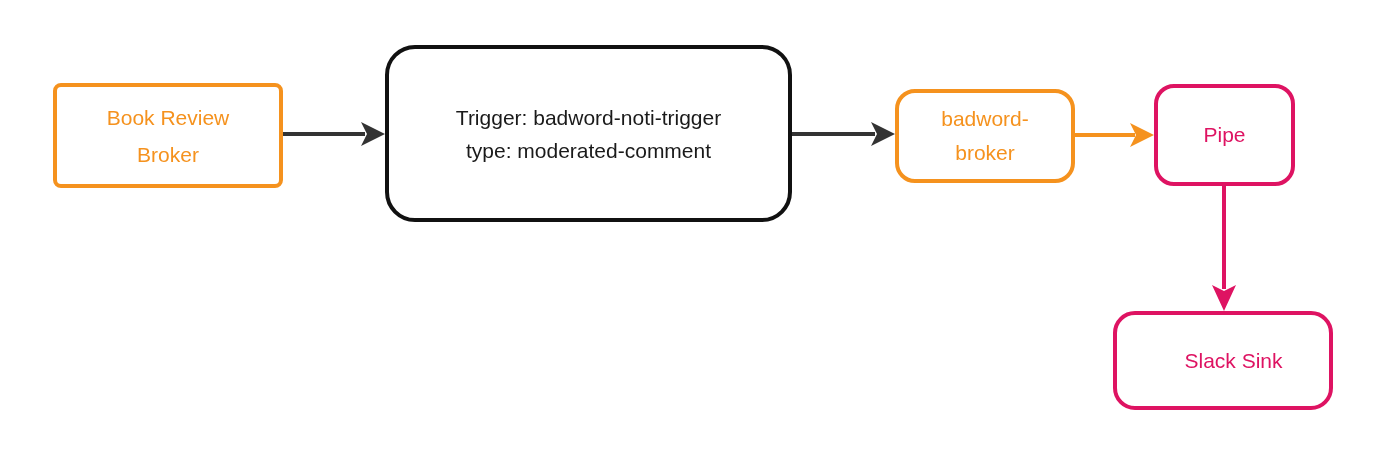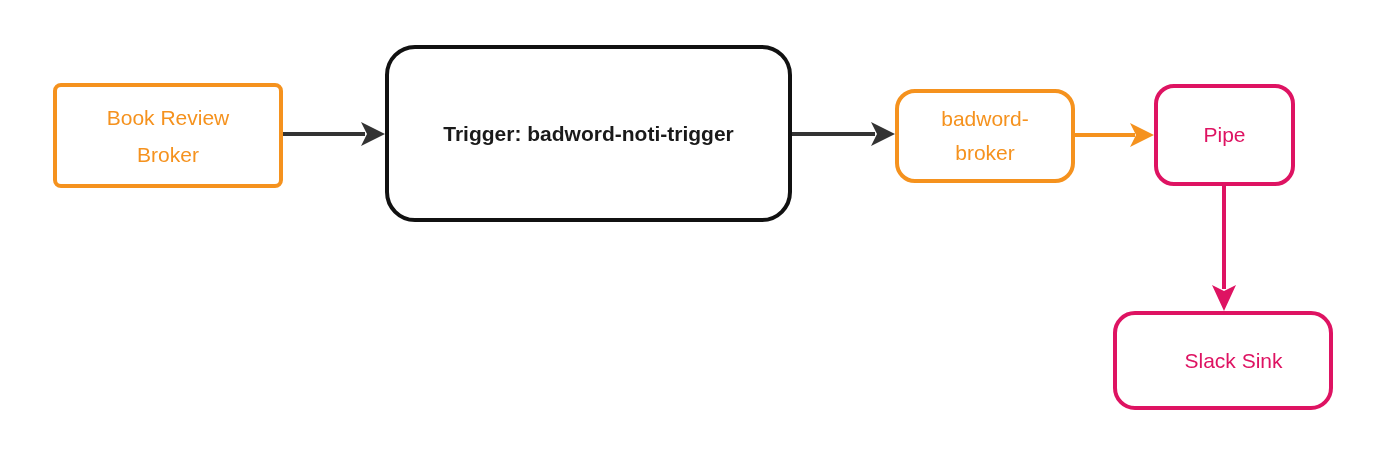--- a/index.html
+++ b/index.html
@@ -43,21 +43,21 @@
     border-radius: 8px;
     padding: 0 26px;
     line-height: 37px;
   }
   .node-trigger {
     left: 385px; top: 45px;
     width: 407px; height: 177px;
     border-radius: 30px;
     line-height: 33px;
   }
-  .node-trigger b { font-weight: 700; }
+  .node-trigger b { font-weight: 400; }
   .node-badword {
     left: 895px; top: 89px;
     width: 180px; height: 94px;
     border-radius: 20px;
     padding: 0 16px;
     line-height: 34px;
     align-items: center;
   }
   .node-pipe {
     left: 1154px; top: 84px;
@@ -91,20 +91,23 @@
   <svg class="edge edge-1" width="102" height="26" viewBox="0 0 102 26">
     <line x1="0" y1="13" x2="82" y2="13" stroke-width="4" stroke="#333333"></line>
     <path d="M78,1 L102,13 L78,25 L84,13 Z" fill="#333333"></path>
   </svg>
 
   <div class="node node-dark node-trigger">
     <div>
       <div>
         <b>Trigger: badword-noti-trigger</b>
       </div>
+      <div>
+        <b>type</b><span>: moderated-comment</span>
+      </div>
     </div>
   </div>
 
   <svg class="edge edge-2" width="103" height="26" viewBox="0 0 103 26">
     <line x1="0" y1="13" x2="83" y2="13" stroke-width="4" stroke="#333333"></line>
     <path d="M79,1 L103,13 L79,25 L85,13 Z" fill="#333333"></path>
   </svg>
 
   <div class="node node-orange node-badword">
     <span>badword-broker</span>

